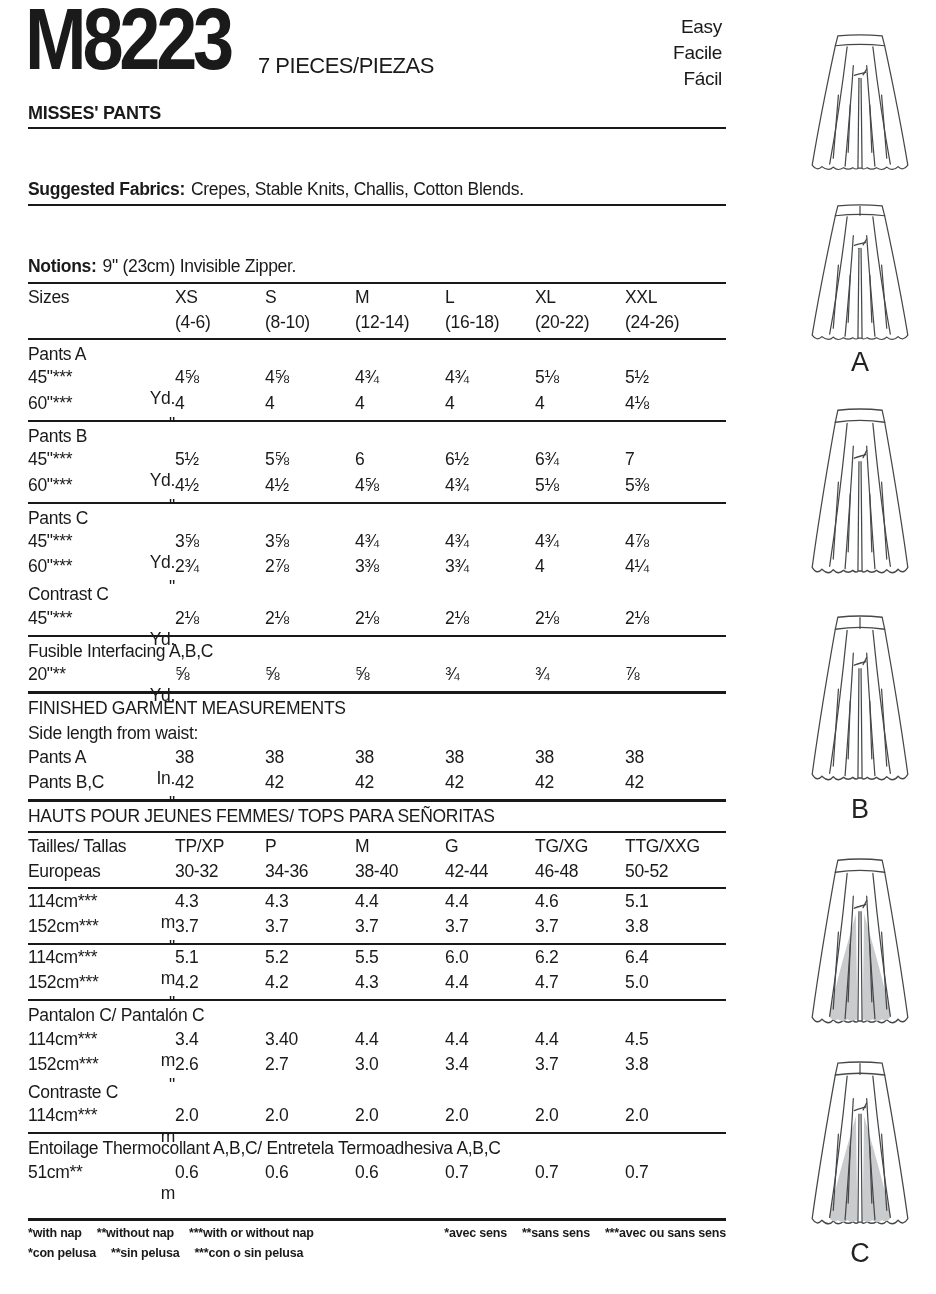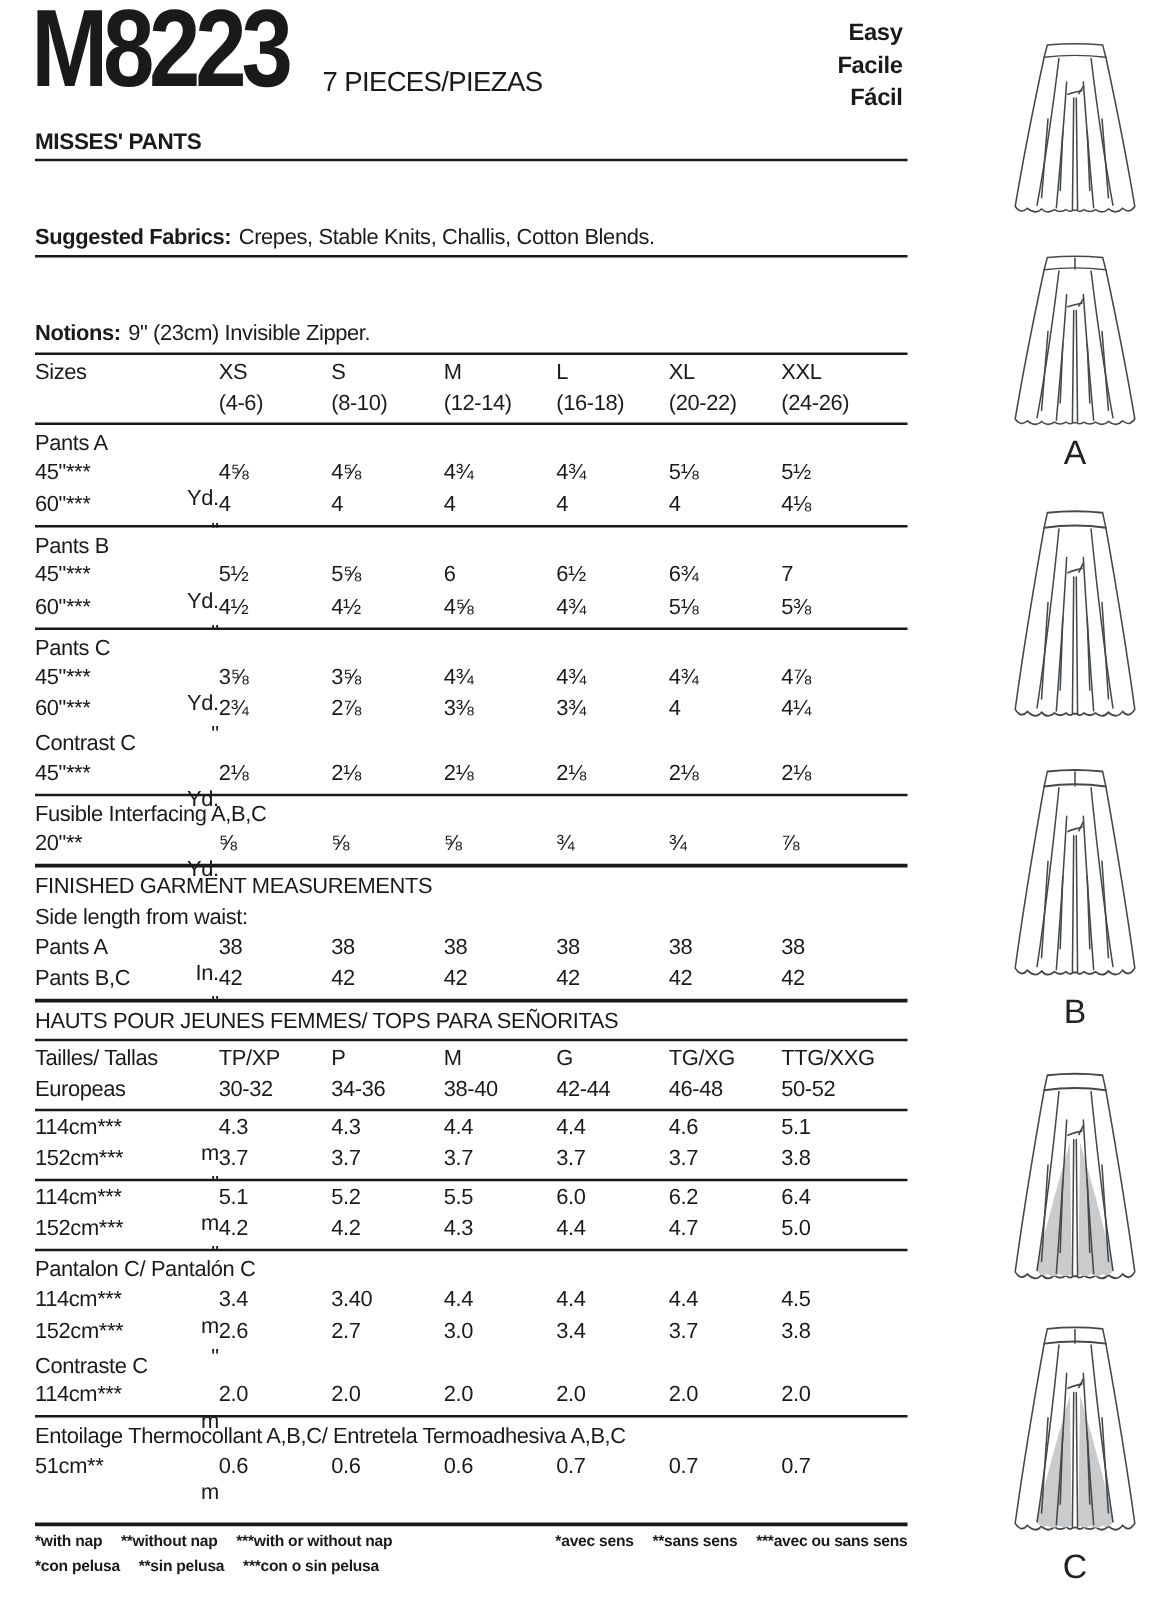--- a/index.html
+++ b/index.html
@@ -8,21 +8,21 @@
 
   .left-col{position:absolute;left:28px;top:0;width:698px;}
 
   
   .brand{position:relative;height:100px;}
   .pattern-num{position:absolute;left:-3px;top:-9px;font-size:88px;line-height:1.08;
                font-weight:bold;letter-spacing:-5px;transform:scaleX(.84);transform-origin:left top;
                white-space:nowrap;}
   .pieces{position:absolute;left:230px;top:53px;font-size:22px;letter-spacing:-.5px;}
   .difficulty{position:absolute;right:4px;top:14px;text-align:right;
-              font-weight:bold;font-size:19px;line-height:26px;letter-spacing:-.3px;}
+              font-weight:normal;font-size:19px;line-height:26px;letter-spacing:-.3px;}
   .misses{font-size:18px;font-weight:bold;letter-spacing:-.3px;padding-top:3px;height:22px;}
 
   .hrule{border:none;border-top:2px solid #191919;margin:1.5px 0;height:0;}
   .hrule.thick{border-top-width:3px;}
 
   .info-line{height:27px;display:flex;align-items:center;font-size:17.5px;letter-spacing:-.3px;gap:6px;white-space:nowrap;margin-top:47px;}
   .info-line .b{font-weight:bold;}
 
   
   #table{margin-top:2px;}

